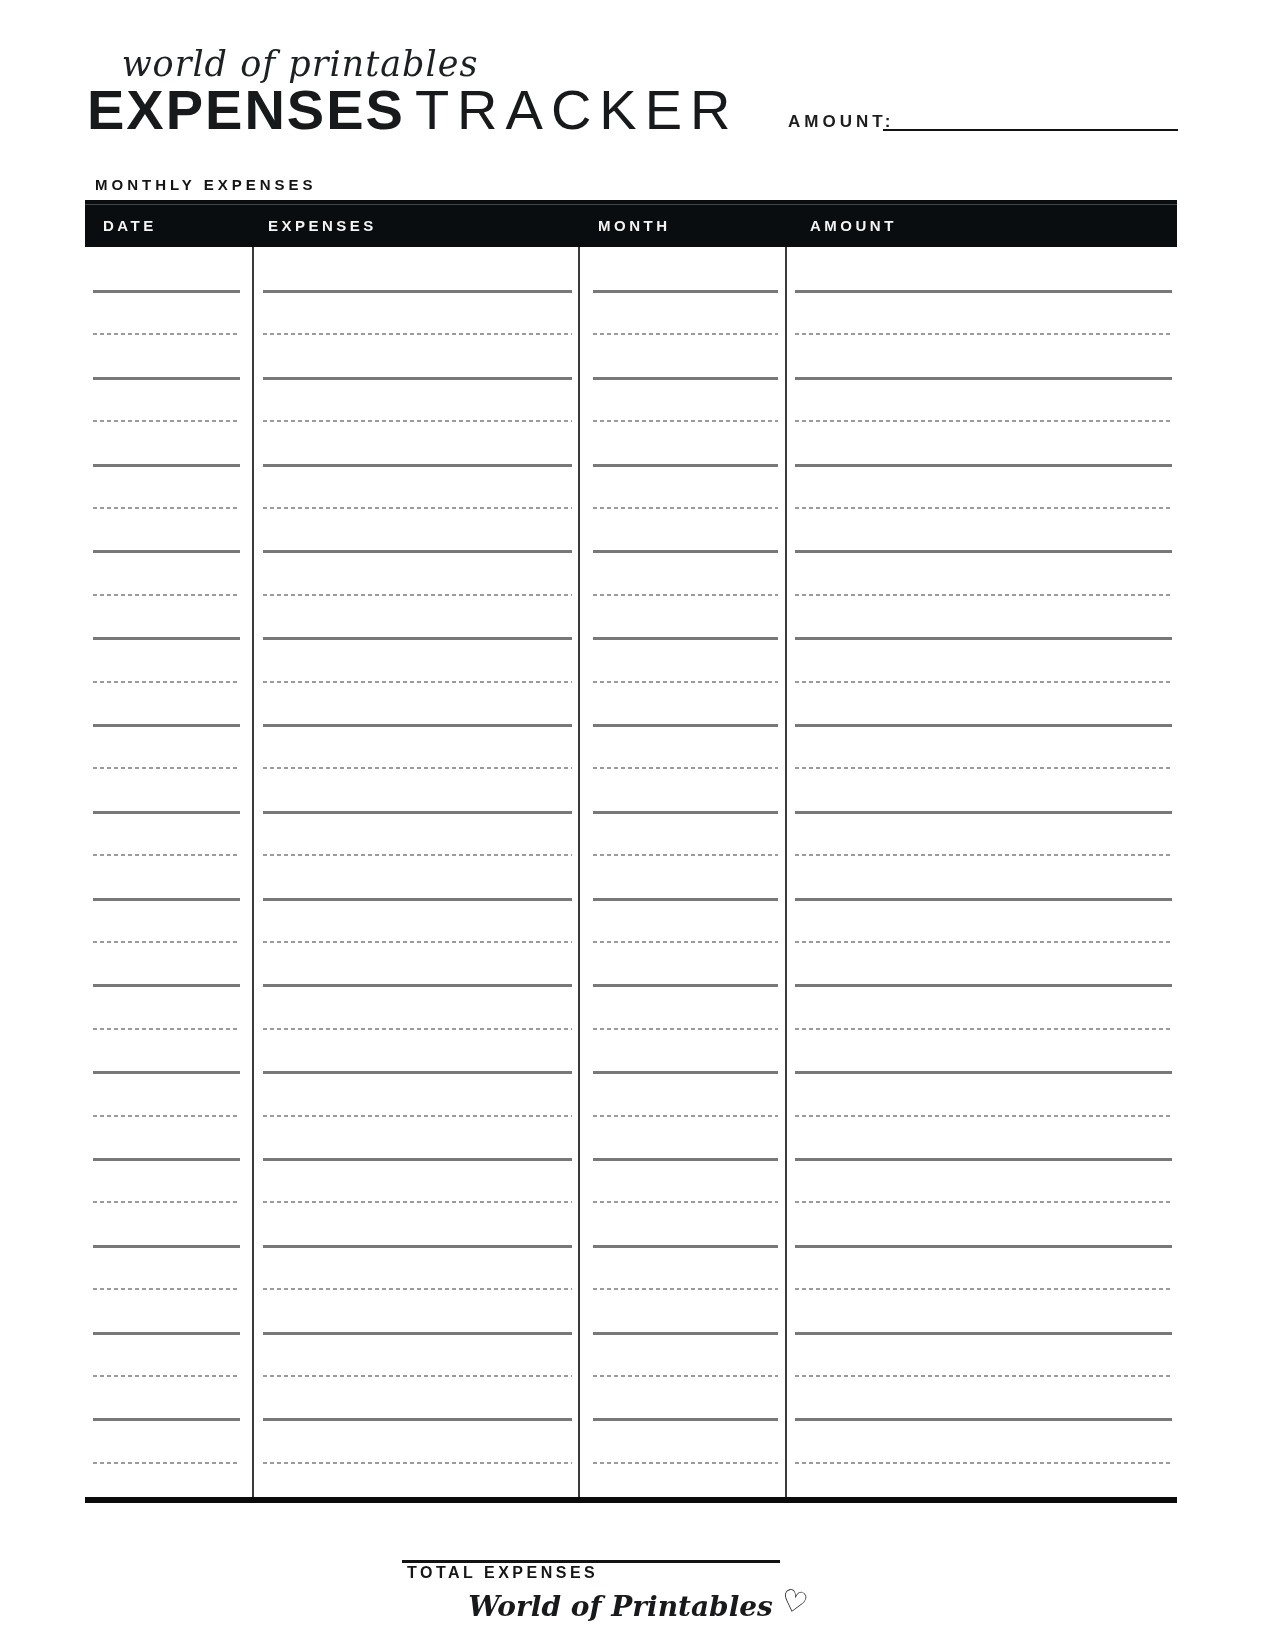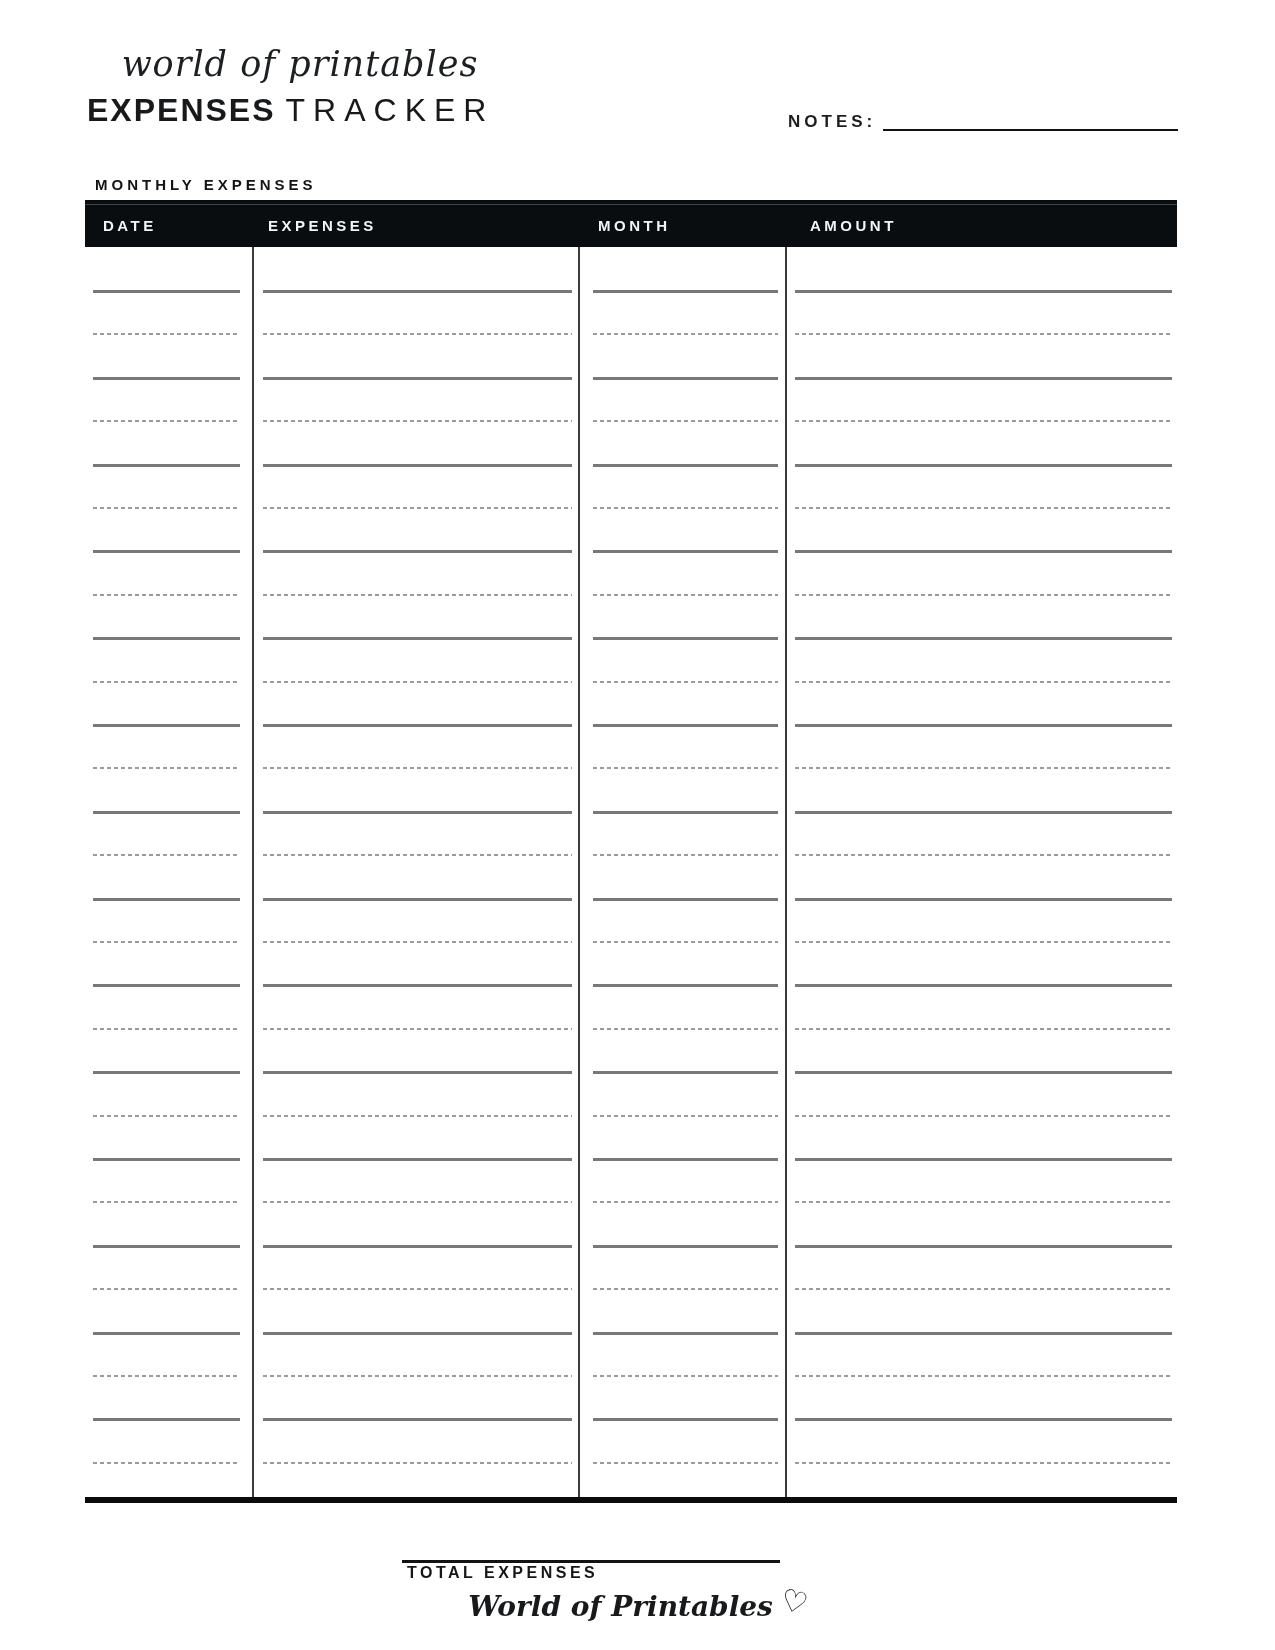--- a/index.html
+++ b/index.html
@@ -26,21 +26,21 @@
     font-size: 35px;
     letter-spacing: 1px;
     color: #1c2022;
     white-space: nowrap;
   }
   .page-title {
     position: absolute;
     left: 87px;
     top: 84px;
     white-space: nowrap;
-    font-size: 32px;
+    font-size: 56px;
     line-height: 52px;
     color: #17191b;
   }
   .page-title .t-bold { font-weight: 800; letter-spacing: 2px; }
   .page-title .t-light { font-weight: 300; letter-spacing: 8px; margin-left: 10px; }
 
   
   .month-label {
     position: absolute;
     left: 788px;
@@ -187,21 +187,21 @@
 </head>
 <body>
 
 <div class="page">
 
   <div class="brand-script">world of printables</div>
   <div class="page-title">
     <span class="t-bold">EXPENSES</span><span class="t-light">TRACKER</span>
   </div>
 
-  <div class="month-label">NOTES:</div>
+  <div class="month-label">AMOUNT:</div>
   <div class="month-line"></div>
 
   <div class="section-label">MONTHLY EXPENSES</div>
 
   <div class="table-body">
     <div class="header-bar">
       <div class="bar-accent-line"></div>
       <div class="col-header c0">DATE</div>
       <div class="col-header c1">EXPENSES</div>
       <div class="col-header c2">MONTH</div>

